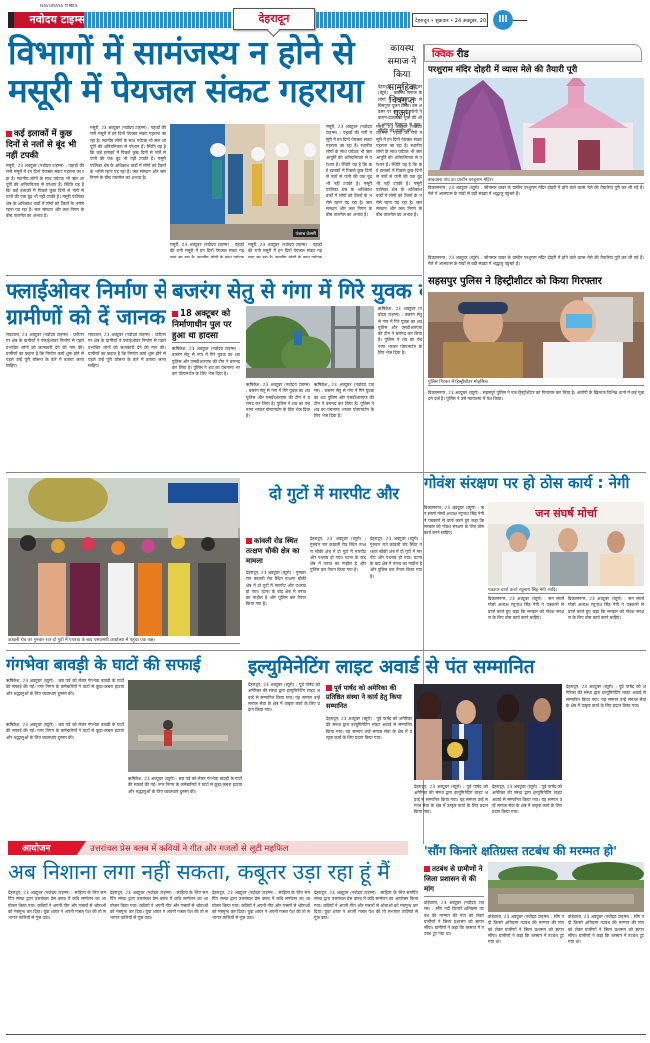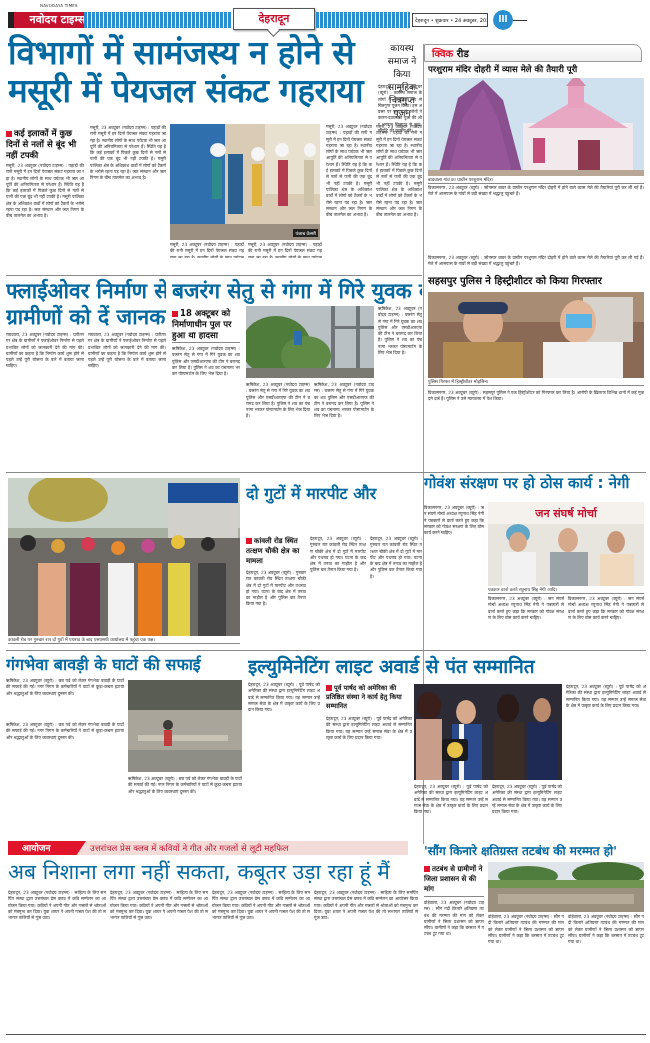--- a/index.html
+++ b/index.html
@@ -182,21 +182,21 @@
     <rect x="62" y="85" width="30" height="73" fill="#6a2240"></rect>
     <rect x="100" y="85" width="26" height="73" fill="#f2f2f2"></rect>
     <rect x="130" y="85" width="24" height="73" fill="#e87b1e"></rect>
     <rect x="160" y="85" width="22" height="73" fill="#e2d146"></rect>
     <rect x="190" y="85" width="28" height="73" fill="#444"></rect>
   </svg>
 </div>
 <div class="abs cap" style="left:8px;top:636px;width:232px;">कांवली रोड पर गुरुवार रात दो गुटों में पथराव के बाद एसएसपी कार्यालय में पहुंचा एक पक्ष।</div>
 <div class="abs txt" style="left:8px;top:474px;width:232px;height:0px;"></div>
 
-<div class="abs hl" style="left:246px;top:482px;width:176px;font-size:16px;line-height:24px;text-align:left;">
+<div class="abs hl" style="left:246px;top:482px;width:176px;font-size:16px;line-height:24px;text-align:center;">
   <div>दो गुटों में मारपीट और</div>
 </div>
 <div class="abs sub kicker-red" style="left:246px;top:536px;width:60px;font-size:7px;line-height:10px;">कांवली रोड स्थित तत्क्षण चौकी क्षेत्र का मामला</div>
 <div class="abs txt" style="left:246px;top:570px;width:60px;height:76px;">देहरादून, 23 अक्टूबर (ब्यूरो) : गुरुवार रात कांवली रोड स्थित तत्क्षण चौकी क्षेत्र में दो गुटों में मारपीट और पथराव हो गया। घटना के बाद क्षेत्र में तनाव का माहौल है और पुलिस बल तैनात किया गया है।</div>
 <div class="abs txt" style="left:310px;top:536px;width:56px;height:110px;">देहरादून, 23 अक्टूबर (ब्यूरो) : गुरुवार रात कांवली रोड स्थित तत्क्षण चौकी क्षेत्र में दो गुटों में मारपीट और पथराव हो गया। घटना के बाद क्षेत्र में तनाव का माहौल है और पुलिस बल तैनात किया गया है।</div>
 <div class="abs txt" style="left:370px;top:536px;width:52px;height:110px;">देहरादून, 23 अक्टूबर (ब्यूरो) : गुरुवार रात कांवली रोड स्थित तत्क्षण चौकी क्षेत्र में दो गुटों में मारपीट और पथराव हो गया। घटना के बाद क्षेत्र में तनाव का माहौल है और पुलिस बल तैनात किया गया है।</div>
 
 <div class="abs hl" style="left:424px;top:472px;width:224px;font-size:15px;line-height:22px;">गोवंश संरक्षण पर हो ठोस कार्य : नेगी</div>
 <div class="abs txt" style="left:424px;top:505px;width:60px;height:140px;">विकासनगर, 23 अक्टूबर (ब्यूरो) : जन संघर्ष मोर्चा अध्यक्ष रघुनाथ सिंह नेगी ने पत्रकारों से वार्ता करते हुए कहा कि सरकार को गोवंश संरक्षण के लिए ठोस कार्य करने चाहिए।</div>
 <div class="abs photo" style="left:488px;top:502px;width:156px;height:84px;">

